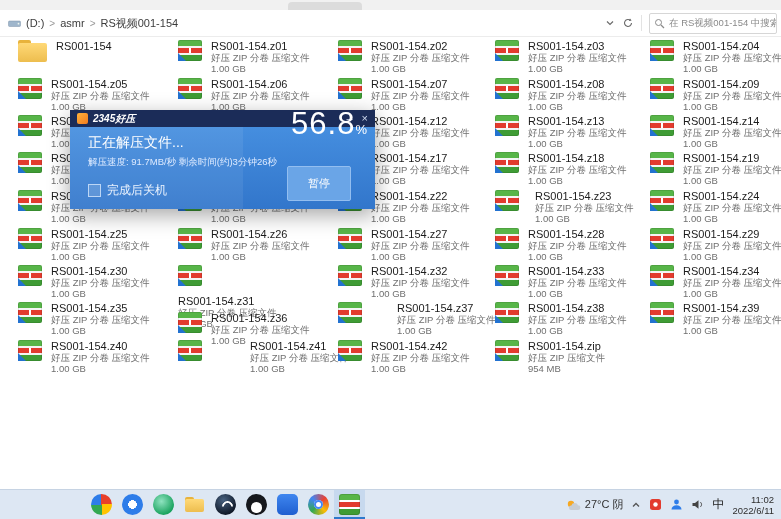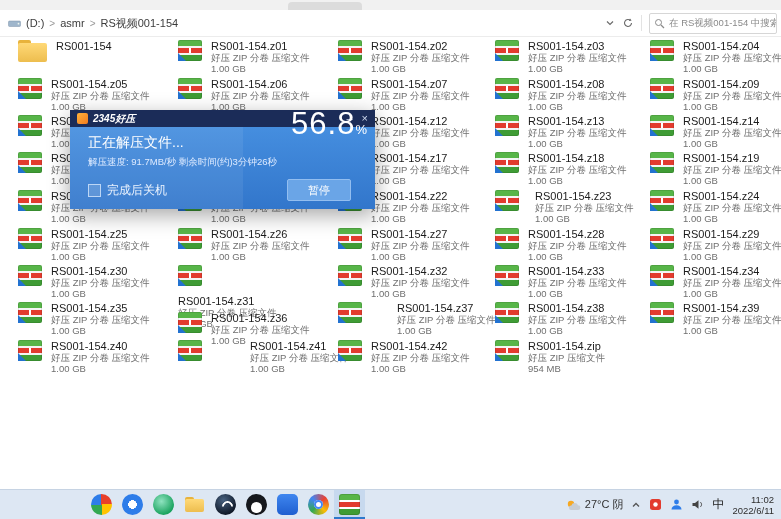--- a/index.html
+++ b/index.html
@@ -42,21 +42,21 @@
   .dialog-controls{margin-left:auto;display:flex;gap:9px;color:#cfd9ee;font-size:11px;line-height:11px;}
   .dialog-controls span{cursor:default;}
   .dialog-body{height:82px;background:linear-gradient(180deg,#458edf,#3276cb);position:relative;color:#fff;overflow:hidden;}
   .progress-overlay{position:absolute;left:0;top:0;bottom:0;background:rgba(255,255,255,0.07);}
   .dlg-status{position:absolute;left:18px;top:7px;font-size:14px;}
   .dlg-detail{position:absolute;left:18px;top:29px;font-size:9.5px;color:#ddeaff;}
   .dlg-percent{position:absolute;right:8px;top:-4px;font-size:31px;font-weight:300;letter-spacing:1px;color:#fff;}
   .dlg-percent .unit{font-size:13px;letter-spacing:0;}
   .dlg-check{position:absolute;left:18px;bottom:10px;display:flex;align-items:center;gap:6px;font-size:12px;color:#eaf2fd;}
   .dlg-checkbox{width:11px;height:11px;border:1px solid #bcd6f5;background:rgba(255,255,255,0.15);flex:0 0 auto;}
-  .dlg-pause{position:absolute;right:24px;bottom:8px;width:64px;height:22px;background:#6aa5e7;border:1px solid #93bef0;border-radius:2px;color:#fff;font-size:11px;display:flex;align-items:center;justify-content:center;box-sizing:border-box;}
+  .dlg-pause{position:absolute;right:24px;bottom:8px;width:64px;height:35px;background:#6aa5e7;border:1px solid #93bef0;border-radius:2px;color:#fff;font-size:11px;display:flex;align-items:center;justify-content:center;box-sizing:border-box;}
 
   
   .taskbar{position:absolute;left:0;right:0;bottom:0;height:29px;background:#dde7f3;border-top:1px solid #c6d3e3;display:flex;align-items:center;z-index:10;}
   .taskbar-apps{position:absolute;left:86px;top:0;bottom:0;display:flex;}
   .app{width:31px;height:29px;display:flex;align-items:center;justify-content:center;}
   .app.active{background:#c7d9ee;box-shadow:inset 0 -2px 0 #2e79cc;}
   .app-icon{width:21px;height:21px;position:relative;}
   .ic-pinwheel{border-radius:50%;background:conic-gradient(#e8402a 0 90deg,#ffc400 90deg 180deg,#32a852 180deg 270deg,#2e7de9 270deg 360deg);}
   .ic-bluecircle{border-radius:50%;background:radial-gradient(circle at 50% 50%,#ffffff 0 28%,#2e7de9 30%);}
   .ic-teal{border-radius:50%;background:radial-gradient(circle at 40% 35%,#8fe3c0,#14a05a 75%);}

